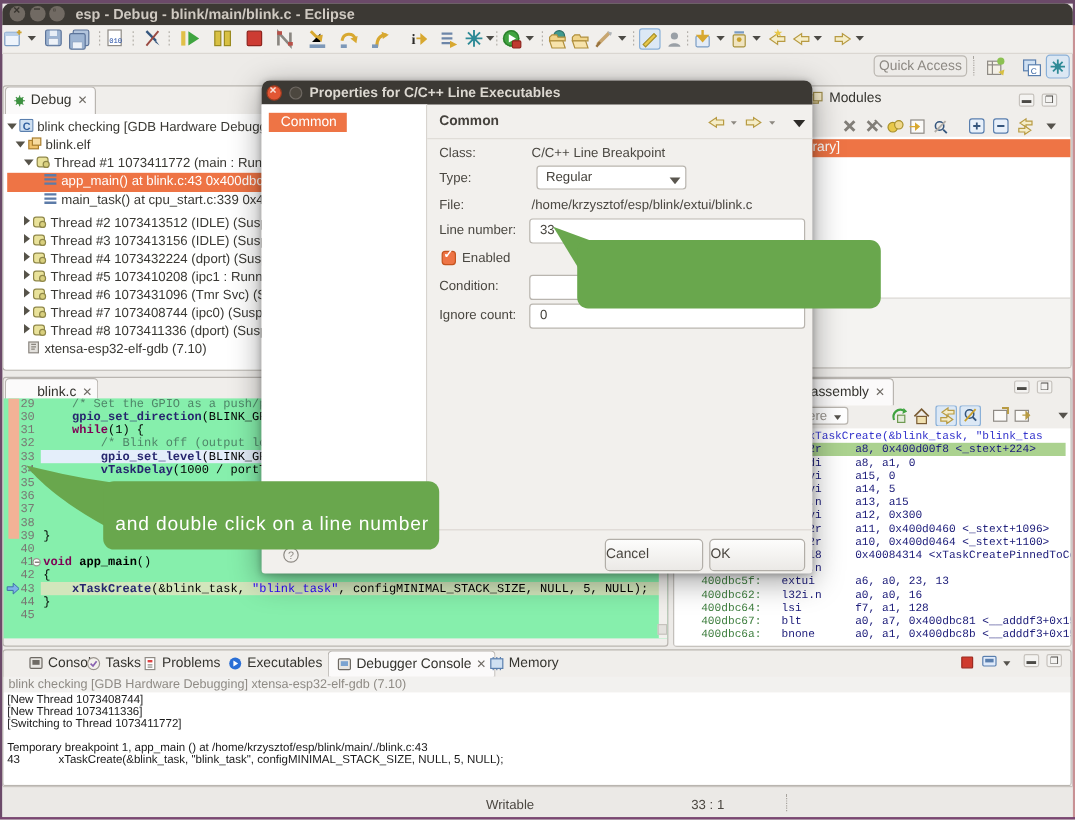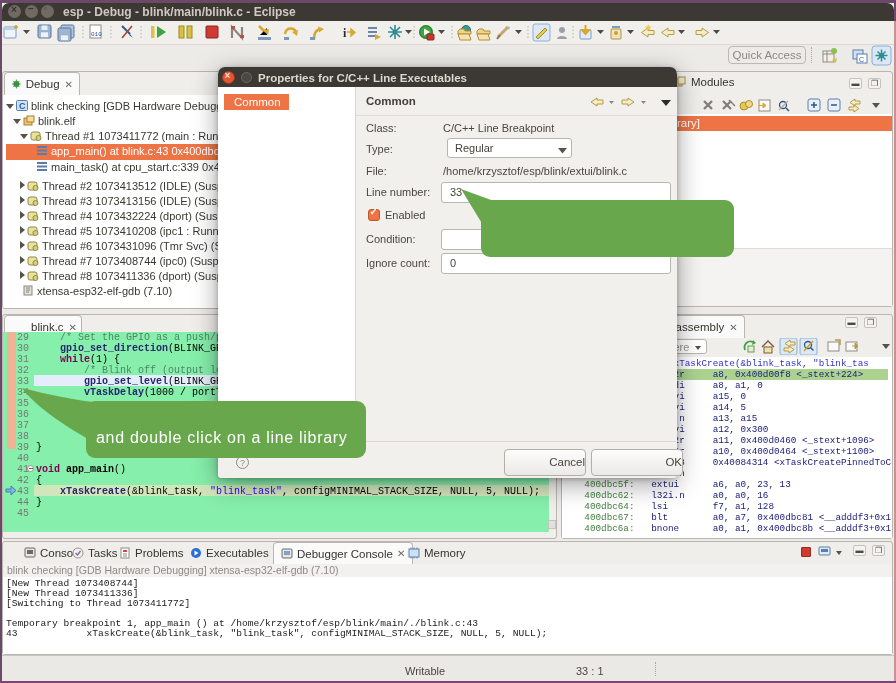--- a/index.html
+++ b/index.html
@@ -1,22 +1,22 @@
 <!DOCTYPE html>
 <html><head><meta charset="utf-8"><style>
 *{margin:0;padding:0;box-sizing:border-box}
 html,body{width:896px;height:683px;overflow:hidden}
 body{position:relative;background:#edebe8;font-family:"Liberation Sans",sans-serif;font-size:11px;color:#3b3b38}
 .a{position:absolute}
-.mono{font-family:Liberation Mono, monospace}
+.mono{font-family:Liberation Sans, sans-serif}
 .panel{position:absolute;border:1px solid #b9b5b0;border-radius:3px;background:#f0eeeb}
 .tab{position:absolute;background:#fbfafa;border:1px solid #b9b5b0;border-bottom:none;border-radius:4px 4px 0 0;display:flex;align-items:center;padding:0 6px;font-size:11.5px;color:#35342f}
 .minmax{position:absolute;width:13px;height:11px;border:1px solid #c6c2bd;border-radius:2px;background:#f4f3f1;color:#4c4a46;font-size:8px;line-height:9px;text-align:center}
 .fld{position:absolute;background:#fff;border:1px solid #b9b5af;border-radius:3px}
-.btn{position:absolute;background:linear-gradient(#fdfdfc,#ebe9e6);border:1px solid #b2aea8;border-radius:4px;font-size:11.5px;color:#49453f;text-align:right}
+.btn{position:absolute;background:linear-gradient(#fdfdfc,#ebe9e6);border:1px solid #b2aea8;border-radius:4px;font-size:11.5px;color:#49453f;text-align:left}
 .callout{position:absolute;background:#69a74d;border-radius:9px;color:#fff;text-align:center;font-size:15.5px}
 </style></head><body>
 
 <div class="a" style="left:0;top:0;width:896px;height:683px;background:#6b4a69"></div>
 <div class="a" style="left:2px;top:3px;width:892px;height:678px;background:#edebe8"></div>
 <div class="a" style="left:894px;top:21px;width:2px;height:660px;background:#c89194"></div>
 
 <div class="a" style="left:2px;top:3px;width:892px;height:18px;background:#3c3934;border-radius:7px 7px 0 0"></div>
 <div class="a" style="left:8px;top:5px;width:13px;height:13px;border-radius:50%;background:#716a63"></div>
 <div class="a" style="left:25px;top:5px;width:13px;height:13px;border-radius:50%;background:#716a63"></div>
@@ -543,25 +543,25 @@
 <div class="a" style="left:385px;top:209px;color:#4a4741">Enabled</div>
 <div class="a" style="left:366px;top:233px;color:#4a4741">Condition:</div>
 <div class="fld" style="left:441px;top:229px;width:230px;height:21px"></div>
 <div class="a" style="left:366px;top:257px;color:#4a4741">Ignore count:</div>
 <div class="fld" style="left:441px;top:253px;width:230px;height:21px"></div>
 <div class="a" style="left:450px;top:257px;color:#46433d">0</div>
 
 <div class="a" style="left:219px;top:441px;width:457px;height:1px;background:#dcd8d3"></div>
 <div class="a" style="left:236px;top:456px;width:13px;height:13px;border-radius:50%;border:1px solid #8d8983;color:#8d8983;font-size:9px;text-align:center;line-height:12px">?</div>
 <div class="btn" style="left:504px;top:449px;width:82px;height:27px;line-height:25px">Cancel</div>
-<div class="btn" style="left:591px;top:449px;width:92px;height:27px;line-height:25px">OK</div>
+<div class="btn" style="left:591px;top:449px;width:80px;height:27px;line-height:25px">OK</div>
 
 <svg class="a" style="left:0;top:380px" width="200" height="70" viewBox="0 0 200 70">
   <path d="M22 8 C 50 15,75 20,100 23 L100 65 C 60 45,32 22,22 8 Z" fill="#69a74d"></path>
 </svg>
 <div class="callout" style="left:86px;top:401px;width:280px;height:57px">
-  <div class="a" style="left:10px;top:28px;white-space:nowrap;font-size:16px;letter-spacing:0.7px">and double click on a line library</div>
+  <div class="a" style="left:10px;top:28px;white-space:nowrap;font-size:16px;letter-spacing:0.7px">and double click on a line number</div>
 </div>
 <svg class="a" style="left:440px;top:180px" width="60" height="70" viewBox="0 0 60 70">
   <path d="M21 9 L62 24 L46 50 Z" fill="#69a74d"></path>
 </svg>
 <div class="callout" style="left:481px;top:200px;width:253px;height:57px">
 </div>
 
 </body></html>

